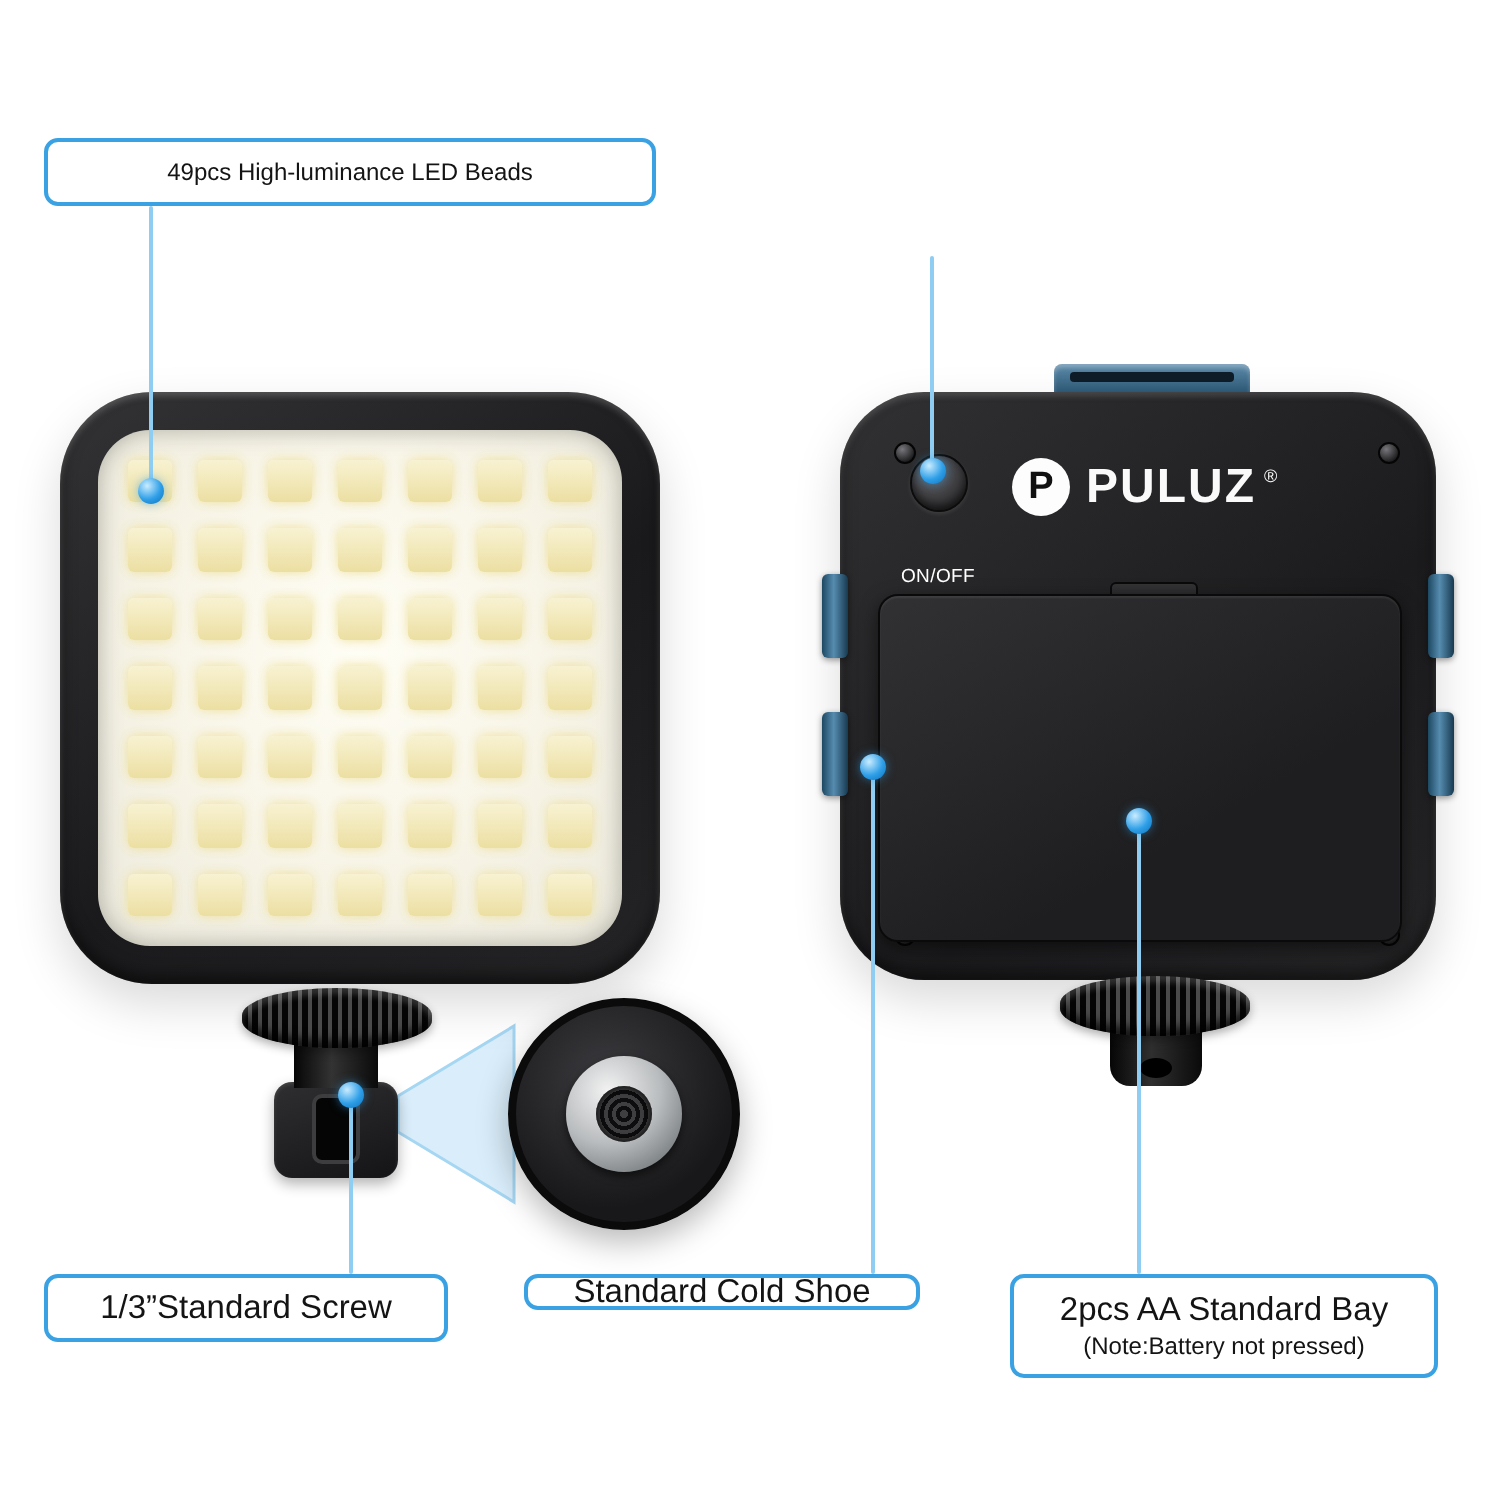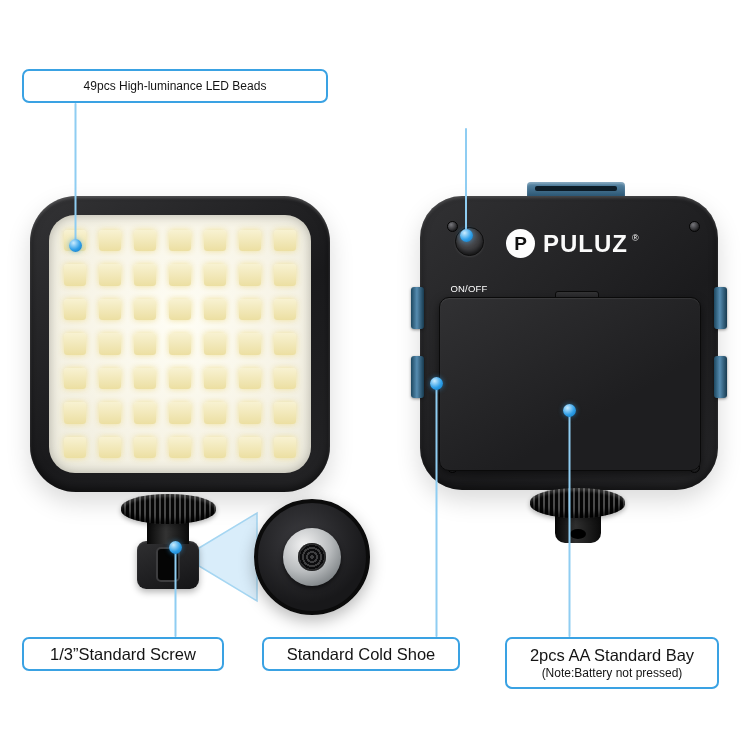--- a/index.html
+++ b/index.html
@@ -6,21 +6,21 @@
   .stage{position:relative;width:750px;height:750px;background:#fff;overflow:hidden;
          font-family:"Liberation Sans",sans-serif;color:#151515;}
 
   
   .callout{position:absolute;border:2px solid var(--accent,#3aa2e3);border-radius:7px;background:#fff;
            display:flex;align-items:center;justify-content:center;text-align:center;
            box-sizing:border-box;z-index:6;color:#141414;}
   #co-led{left:22px;top:69px;width:306px;height:34px;font-size:12px;}
   #co-note{left:443px;top:64px;width:287px;height:64px;font-size:10.6px;line-height:1.42;padding:4px 7px;}
   #co-screw{left:22px;top:637px;width:202px;height:34px;font-size:16.5px;}
-  #co-shoe{left:262px;top:637px;width:198px;height:34px;font-size:16.5px;}
+  #co-shoe{left:262px;top:637px;width:198px;height:18px;font-size:16.5px;}
   #co-batt{left:505px;top:637px;width:214px;height:52px;flex-direction:column;justify-content:center;gap:1px;}
   .batt-title{font-size:16.5px;}
   .batt-note{font-size:12px;}
 
   
   .beam-layer{position:absolute;left:0;top:0;z-index:1;}
   .lines-layer{position:absolute;left:0;top:0;z-index:4;pointer-events:none;}
   .leader{stroke:var(--line,#8fcdf2);stroke-width:2;stroke-linecap:round;}
   .beam-cone{fill:#d9edfa;stroke:#a5d6f2;stroke-width:1.5;}
 

